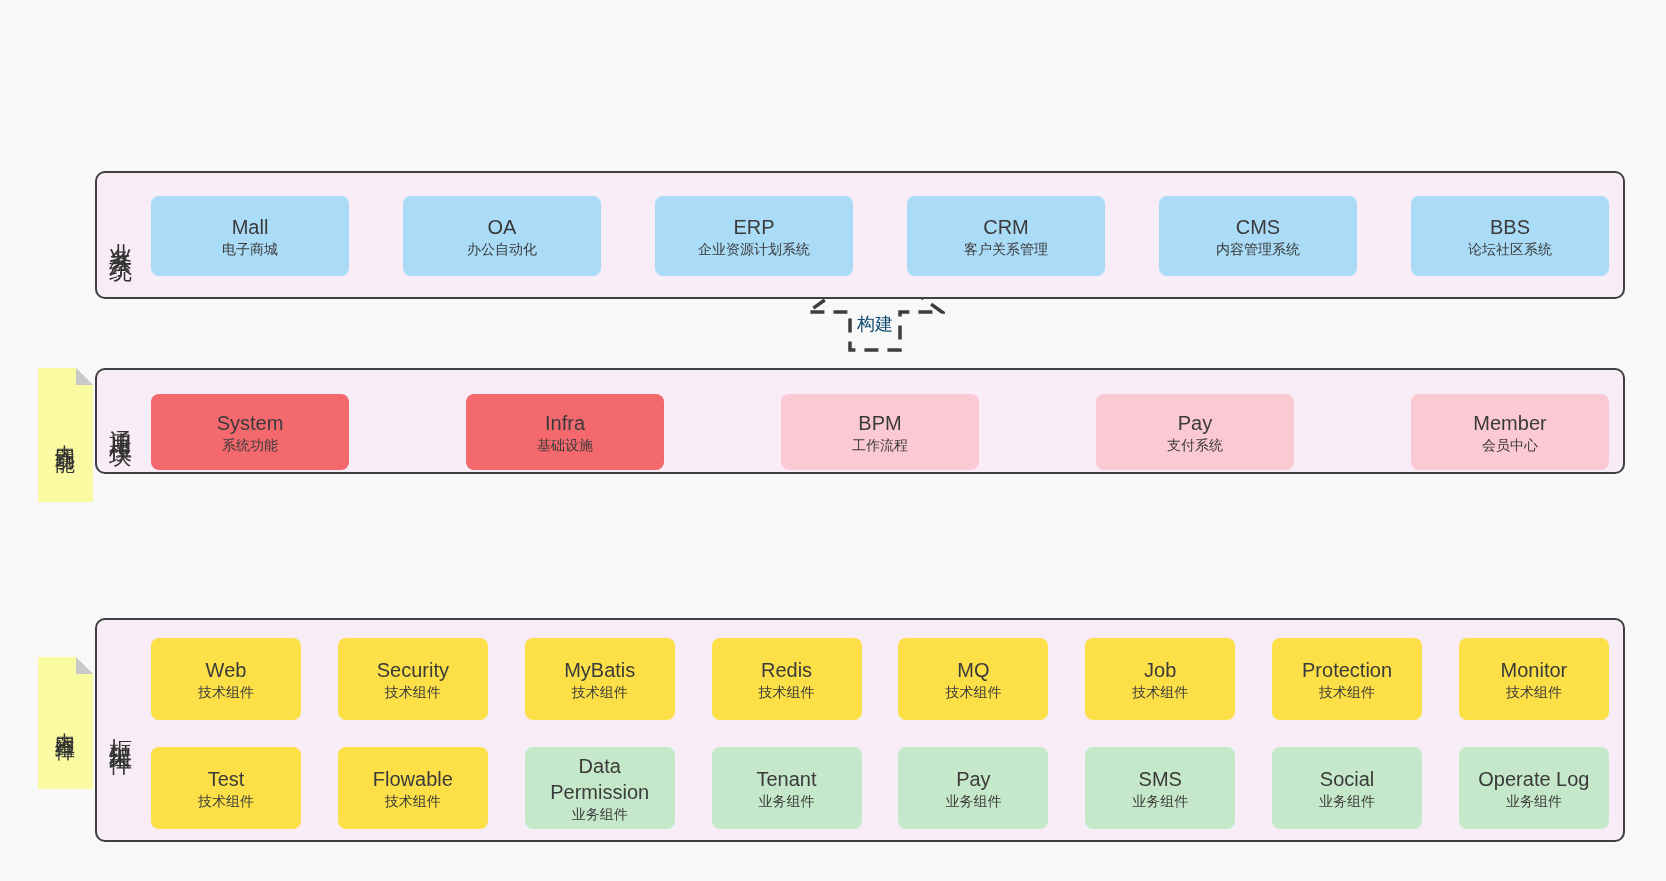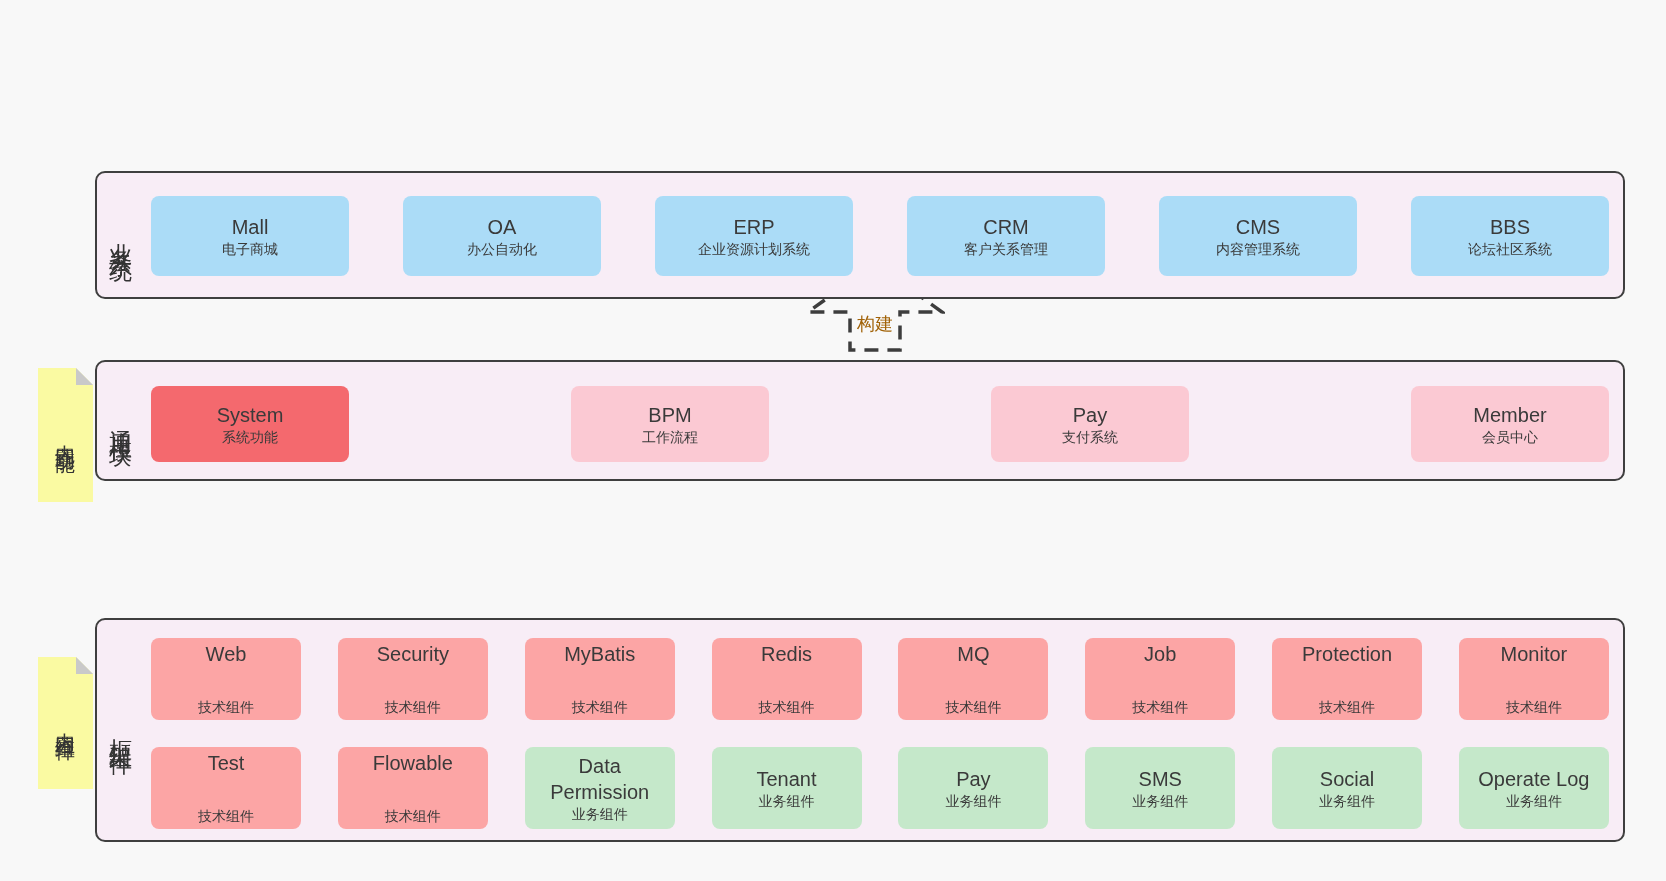--- a/index.html
+++ b/index.html
@@ -2,21 +2,21 @@
 <html><head>
 <meta charset="utf-8">
 <style>
   html,body{margin:0;padding:0;}
   body{background:#f8f8f8;font-family:"Liberation Sans","DejaVu Sans",sans-serif;}
   .canvas{position:relative;width:1666px;height:881px;background:#f8f8f8;overflow:hidden;}
 
   .panel{position:absolute;left:95px;width:1530px;background:#f8edf6;border:2px solid #3f3f3f;
          border-radius:10px;box-sizing:border-box;z-index:1;}
   #panel-business{top:125px;height:128px;margin-top:46px;}
-  #panel-modules{top:360px;height:121px;}
+  #panel-modules{top:368px;height:106px;}
   #panel-components{top:618px;height:224px;}
 
   .v-label{position:absolute;left:12px;top:50%;transform:translateY(-50%);
            writing-mode:vertical-rl;text-orientation:upright;font-size:23px;color:#333;
            letter-spacing:5px;line-height:1;white-space:nowrap;}
 
   .box-row{position:absolute;left:54px;right:14px;display:flex;justify-content:space-between;}
   #panel-business .box-row{top:23px;height:80px;}
   #panel-modules .box-row{top:24px;height:76px;}
   #panel-components .row-a{top:18px;height:82px;}
@@ -24,39 +24,39 @@
 
   .box{border-radius:8px;display:flex;flex-direction:column;align-items:center;justify-content:center;
        text-align:center;color:#3a3a3a;box-sizing:border-box;padding:3px;}
   .w198{width:198px;}
   .w150{width:150px;}
   .box .name{font-size:20px;line-height:1.3;}
   .box .sub{font-size:14px;line-height:1.35;}
   .blue{background:#abdcf7;}
   .red{background:#f4696e;}
   .pink{background:#fbc9d3;}
-  .green{background:#fca5a5;justify-content:space-between;}
+  .green{background:#fde047;}
   .lightgreen{background:#c5e8ca;}
 
   .note{position:absolute;left:38px;width:55px;background:#fafaa2;z-index:0;
         clip-path:polygon(0 0,calc(100% - 17px) 0,100% 17px,100% 100%,0 100%);
         display:flex;align-items:center;justify-content:center;}
   #note-modules{top:368px;height:134px;}
   #note-components{top:657px;height:132px;}
   .note::after{content:"";position:absolute;top:0;right:0;width:17px;height:17px;
         background:linear-gradient(to bottom left,rgba(0,0,0,0) 49%,#c9c9c9 50%);}
   .note-text{writing-mode:vertical-rl;text-orientation:upright;font-size:20px;color:#333;
         letter-spacing:3px;line-height:1;white-space:nowrap;}
 
   .arrow{position:absolute;width:140px;height:92px;z-index:0;}
   #arrow-build{left:805px;top:261px;}
   #arrow-impl{left:821px;top:504px;}
   .arrow svg{display:block;width:100%;height:100%;}
   .arrow-label{position:absolute;left:50%;top:63px;transform:translate(-50%,-50%);
-        background:#f8f8f8;font-size:18px;color:#a16207;padding:0 2px;white-space:nowrap;}
+        background:#f8f8f8;font-size:18px;color:#0c4a6e;padding:0 2px;white-space:nowrap;}
 </style>
 </head>
 <body>
 
 <div class="canvas">
 
   <div class="note" id="note-modules">
     <span class="note-text">内置功能</span>
   </div>
 
@@ -102,20 +102,24 @@
     </div>
   </div>
 
   <div class="panel" id="panel-modules">
     <span class="v-label">通用模块</span>
     <div class="box-row">
       <div class="box red w198">
         <span class="name">System</span>
         <span class="sub">系统功能</span>
       </div>
+      <div class="box red w198">
+        <span class="name">Infra</span>
+        <span class="sub">基础设施</span>
+      </div>
       <div class="box pink w198">
         <span class="name">BPM</span>
         <span class="sub">工作流程</span>
       </div>
       <div class="box pink w198">
         <span class="name">Pay</span>
         <span class="sub">支付系统</span>
       </div>
       <div class="box pink w198">
         <span class="name">Member</span>

